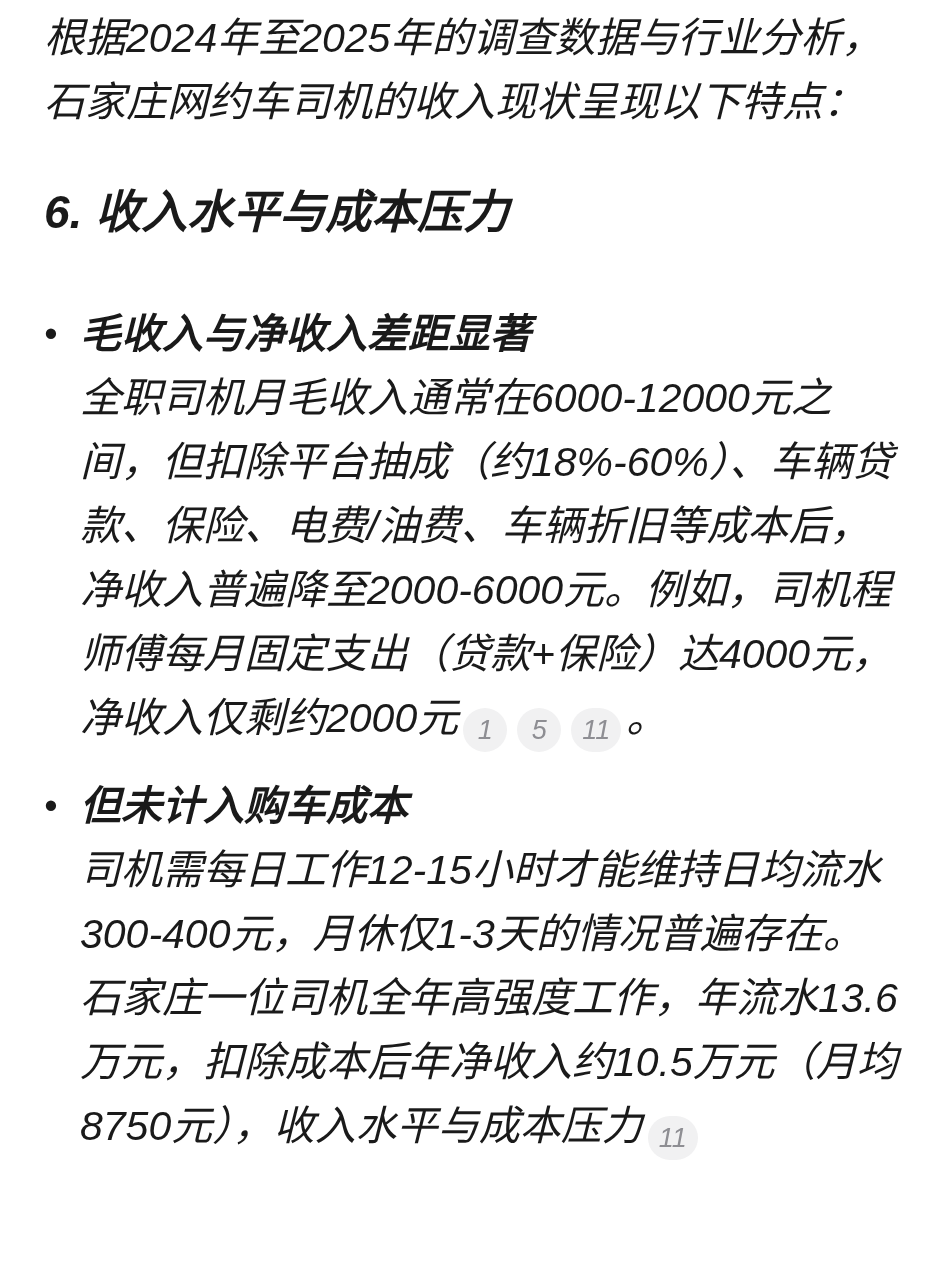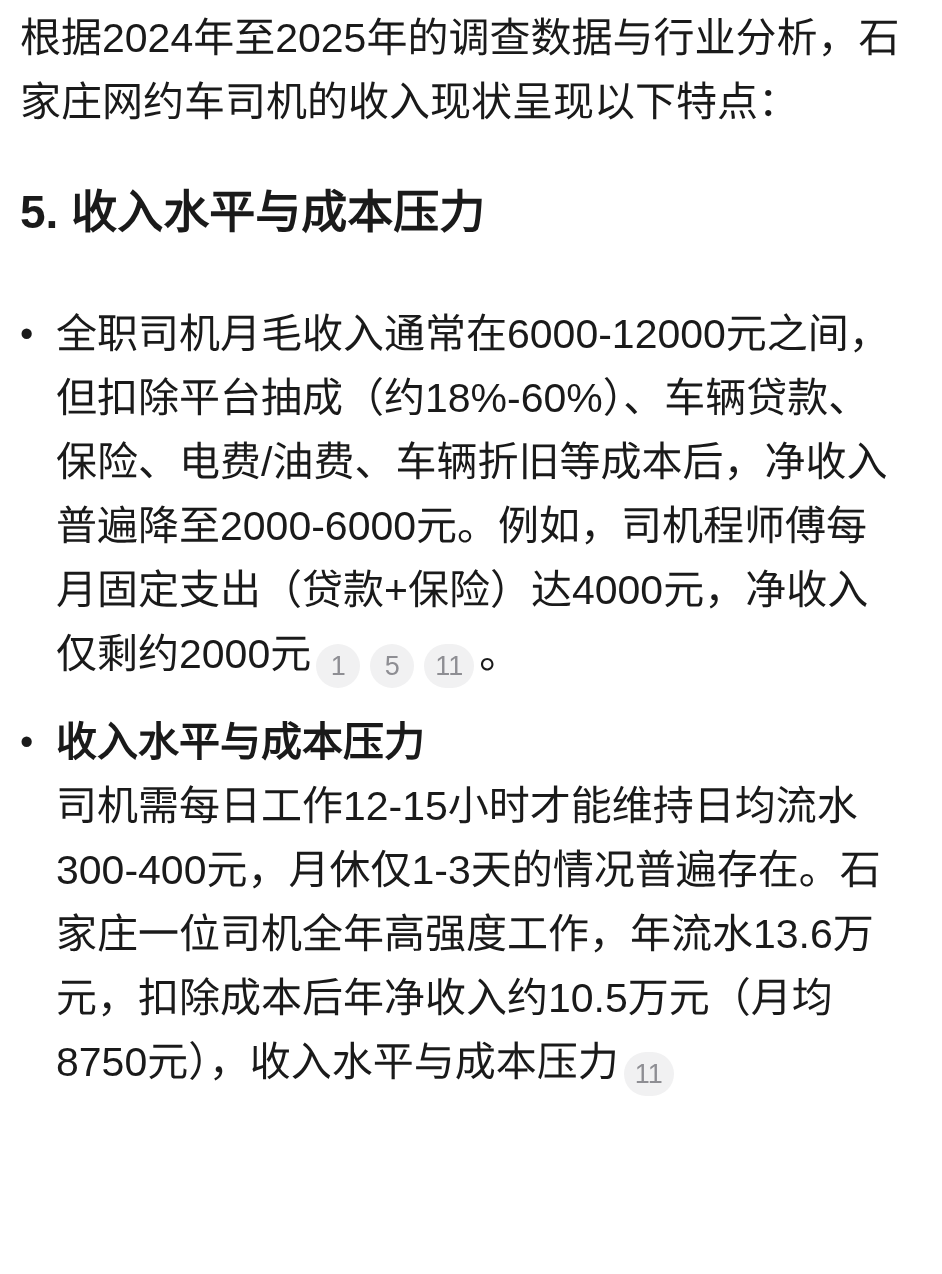--- a/index.html
+++ b/index.html
@@ -11,22 +11,23 @@
     width: 942px;
     height: 1274px;
     overflow: hidden;
     background: #ffffff;
     color: #1a1a1a;
     font-family: "Liberation Sans", "DejaVu Sans", sans-serif;
   }
   .page {
     width: 942px;
     height: 1274px;
-    padding: 6px 38px 0 20px;
+    padding: 6px 38px 0 44px;
     overflow: hidden;
+    font-style: italic;
   }
   .intro {
     margin: 0;
     font-size: 41px;
     line-height: 64px;
     font-weight: 400;
   }
   .heading {
     margin: 46px 0 0 0;
     font-size: 46px;
@@ -77,34 +78,35 @@
     user-select: none;
   }
 </style>
 </head>
 <body>
 
 <div class="page">
 
   <p class="intro">根据2024年至2025年的调查数据与行业分析，石家庄网约车司机的收入现状呈现以下特点：</p>
 
-  <h2 class="heading">5. 收入水平与成本压力</h2>
+  <h2 class="heading">6. 收入水平与成本压力</h2>
 
   <ul class="bullet-list">
 
     <li class="bullet-item">
       <span class="bullet-marker">•</span>
       <div class="bullet-content">
+        <div class="bullet-title">毛收入与净收入差距显著</div>
         <span>全职司机月毛收入通常在6000-12000元之间，但扣除平台抽成（约18%-60%）、车辆贷款、保险、电费/油费、车辆折旧等成本后，净收入普遍降至2000-6000元。例如，司机程师傅每月固定支出（贷款+保险）达4000元，净收入仅剩约2000元</span><span class="citation">1</span><span class="citation">5</span><span class="citation">11</span><span>。</span>
       </div>
     </li>
 
     <li class="bullet-item">
       <span class="bullet-marker">•</span>
       <div class="bullet-content">
-        <div class="bullet-title">收入水平与成本压力</div>
+        <div class="bullet-title">但未计入购车成本</div>
         <span>司机需每日工作12-15小时才能维持日均流水300-400元，月休仅1-3天的情况普遍存在。石家庄一位司机全年高强度工作，年流水13.6万元，扣除成本后年净收入约10.5万元（月均8750元），收入水平与成本压力</span><span class="citation">11</span>
       </div>
     </li>
 
   </ul>
 
 </div>
 
 </body></html>

